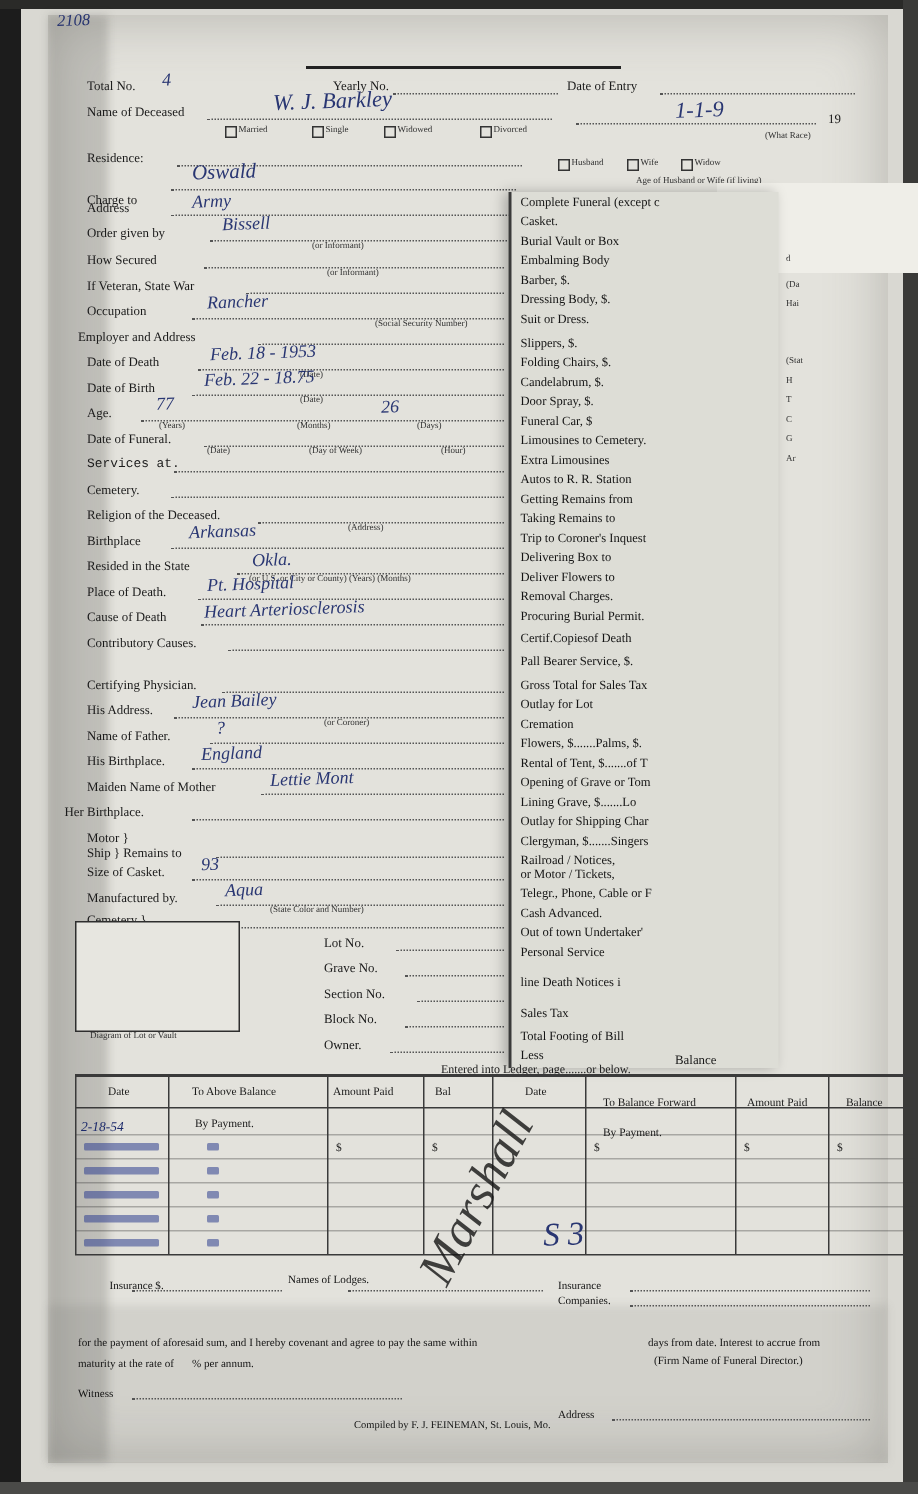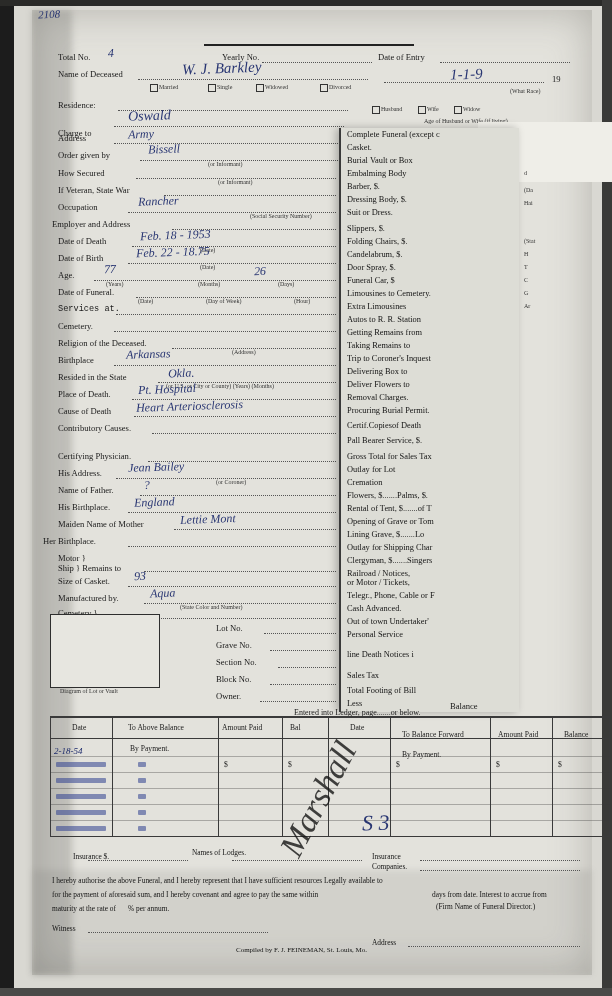--- a/index.html
+++ b/index.html
@@ -355,21 +355,20 @@
 
       <span class="footline" style="left:20px;top:842px;margin-left:21px;">Insurance $.</span>
       <span class="footline" style="left:160px;top:838px;">Names of Lodges.</span>
       <span class="footline" style="left:340px;top:842px;">Insurance</span>
       <span class="footline" style="left:340px;top:852px;">Companies.</span>
       <div class="dots" style="left:56px;top:850px;width:100px;"></div>
       <div class="dots" style="left:200px;top:850px;width:130px;"></div>
       <div class="dots" style="left:388px;top:850px;width:160px;"></div>
       <div class="dots" style="left:388px;top:860px;width:160px;"></div>
 
-      <span class="footline" style="left:20px;top:866px;">I hereby authorise the above Funeral, and I hereby represent that I have sufficient resources Legally available to</span>
       <span class="footline" style="left:20px;top:880px;">for the payment of aforesaid sum, and I hereby covenant and agree to pay the same within</span>
       <span class="footline" style="left:400px;top:880px;">days from date.   Interest to accrue from</span>
       <span class="footline" style="left:20px;top:894px;">maturity at the rate of</span>
       <span class="footline" style="left:96px;top:894px;">% per annum.</span>
       <span class="footline" style="left:404px;top:892px;">(Firm Name of Funeral Director.)</span>
       <span class="footline" style="left:20px;top:914px;">Witness</span>
       <div class="dots" style="left:56px;top:922px;width:180px;"></div>
       <span class="footline" style="left:340px;top:928px;">Address</span>
       <div class="dots" style="left:376px;top:936px;width:172px;"></div>
       <span class="footline" style="left:204px;top:936px;font-size:7px;">Compiled by F. J. FEINEMAN, St. Louis, Mo.</span>

